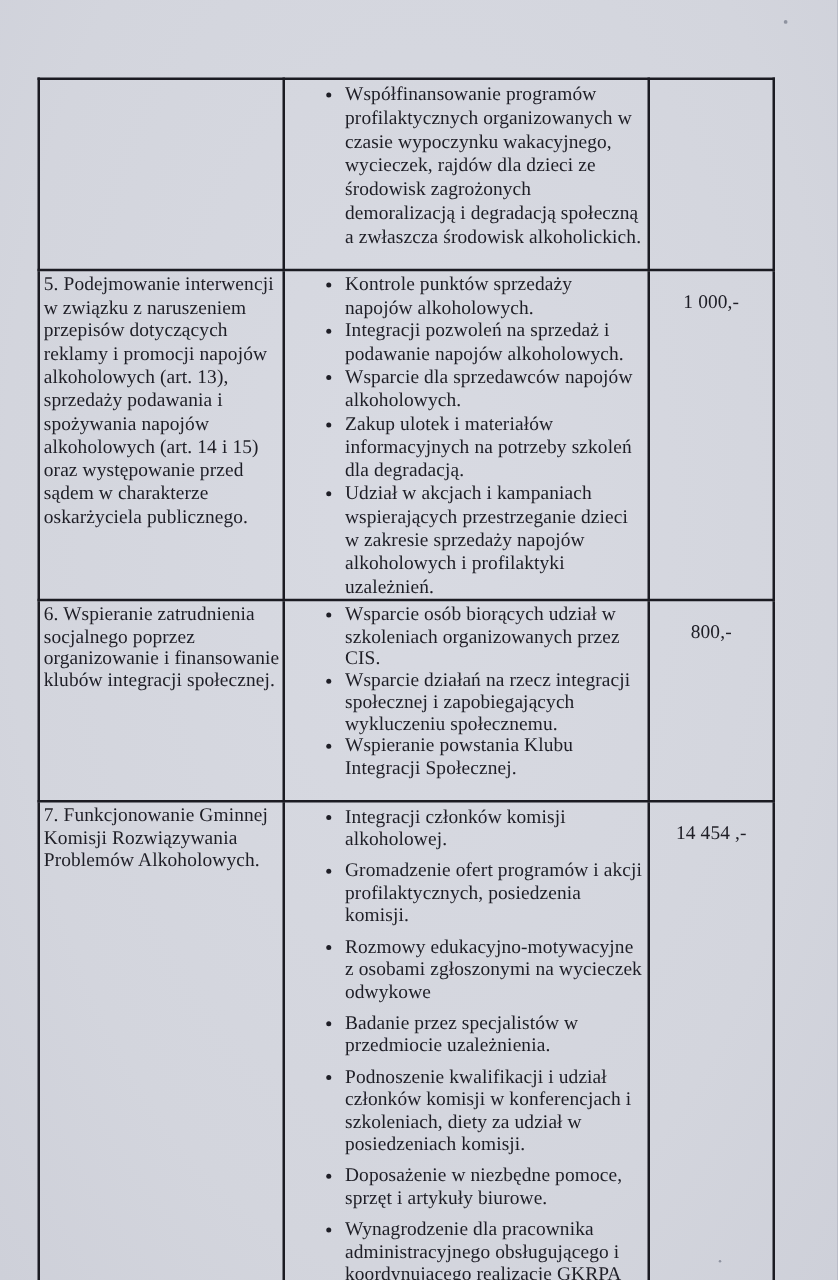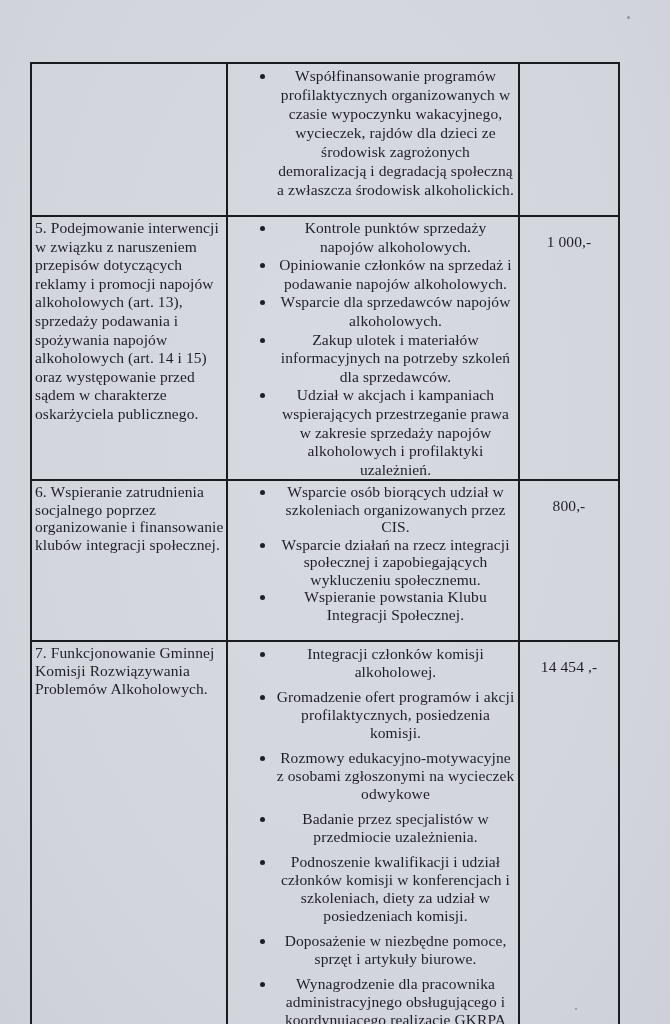--- a/index.html
+++ b/index.html
@@ -36,21 +36,20 @@
   .doc-table .task {
     padding: 2px 2px 11px 3px;
   }
   .doc-table .actions ul {
     margin: 2px 0 0 0;
     padding: 0 3px 0 48px;
     list-style: disc outside;
   }
   .doc-table .actions li {
     margin: 0;
-    text-align: center;
   }
   .doc-table .amount {
     text-align: center;
     padding-top: 16px;
   }
   
   tr.r0 td { height: 135px; line-height: 19px; }
   tr.r1 td { height: 246px; line-height: 18.6px; }
   tr.r2 td { height: 143px; line-height: 17.5px; margin-top: 15px; }
   tr.r3 td { height: 371px; line-height: 18px; margin-top: 40px; }
@@ -84,24 +83,24 @@
           </ul>
         </td>
         <td class="amount"></td>
       </tr>
 
       <tr class="r1">
         <td class="task">5. Podejmowanie interwencji w związku z naruszeniem przepisów dotyczących reklamy i promocji napojów alkoholowych (art. 13), sprzedaży podawania i spożywania napojów alkoholowych (art. 14 i 15) oraz występowanie przed sądem w charakterze oskarżyciela publicznego.</td>
         <td class="actions">
           <ul>
             <li>Kontrole punktów sprzedaży napojów alkoholowych.</li>
-            <li>Opiniowanie członków na sprzedaż i podawanie napojów alkoholowych.</li>
+            <li>Integracji pozwoleń na sprzedaż i podawanie napojów alkoholowych.</li>
             <li>Wsparcie dla sprzedawców napojów alkoholowych.</li>
-            <li>Zakup ulotek i materiałów informacyjnych na potrzeby szkoleń dla sprzedawców.</li>
-            <li>Udział w akcjach i kampaniach wspierających przestrzeganie prawa w zakresie sprzedaży napojów alkoholowych i profilaktyki uzależnień.</li>
+            <li>Zakup ulotek i materiałów informacyjnych na potrzeby szkoleń dla degradacją.</li>
+            <li>Udział w akcjach i kampaniach wspierających przestrzeganie dzieci w zakresie sprzedaży napojów alkoholowych i profilaktyki uzależnień.</li>
           </ul>
         </td>
         <td class="amount">1 000,-</td>
       </tr>
 
       <tr class="r2">
         <td class="task">6. Wspieranie zatrudnienia socjalnego poprzez organizowanie i finansowanie klubów integracji społecznej.</td>
         <td class="actions">
           <ul>
             <li>Wsparcie osób biorących udział w szkoleniach organizowanych przez CIS.</li>

